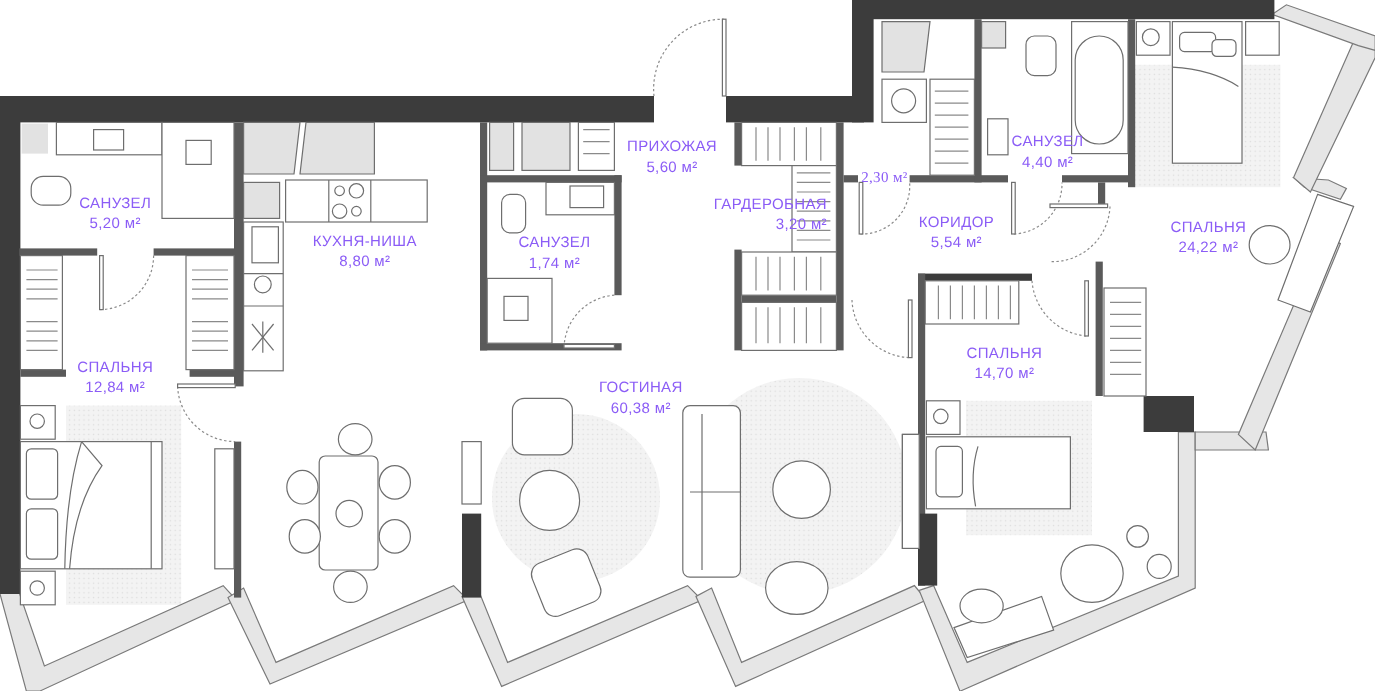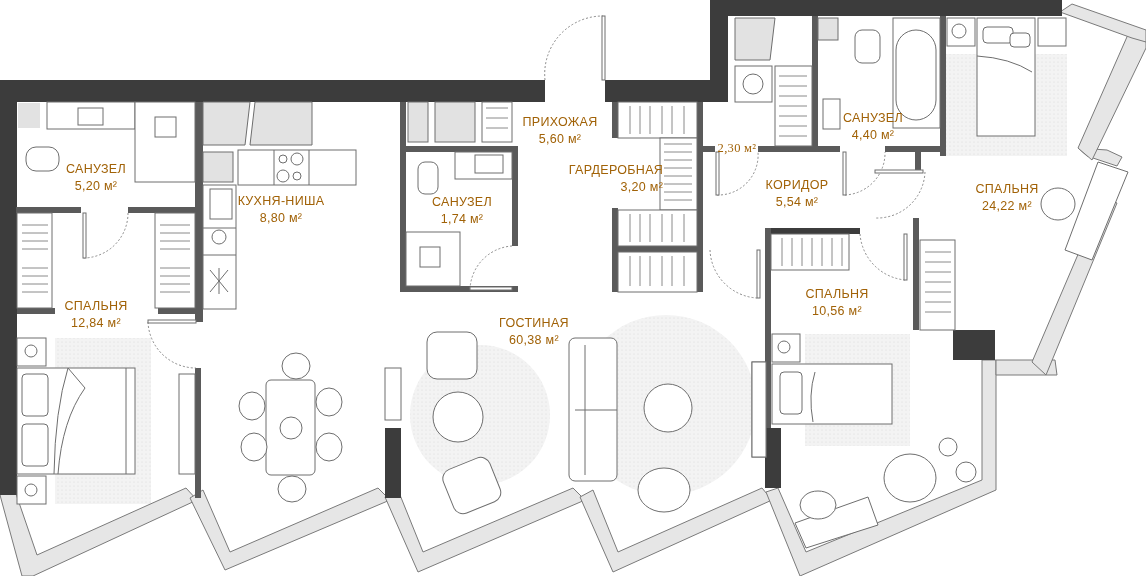--- a/index.html
+++ b/index.html
@@ -1,19 +1,19 @@
 <!DOCTYPE html>
 <html><head>
   <meta charset="utf-8">
   <style>
     html, body { margin: 0; padding: 0; background: #ffffff; }
     body { width: 1146px; height: 576px; position: relative; overflow: hidden;
            font-family: "Liberation Sans", sans-serif; }
     #plan { position: absolute; left: 0; top: 0; width: 1146px; height: 576px; }
-    .label { position: absolute; text-align: center; color: #a16207;
+    .label { position: absolute; text-align: center; color: #8b5cf6;
              font-family: "Liberation Sans", sans-serif; font-size: 12.5px; line-height: 17px;
              letter-spacing: 0.3px; white-space: nowrap; transform: translateX(-50%); }
     .label .name { display: block; text-transform: uppercase; }
     .label .area { display: block; }
   </style>
 </head>
 <body>
 
 <svg id="plan" viewBox="0 0 1146 576" xmlns="http://www.w3.org/2000/svg">
   <defs>
@@ -233,33 +233,33 @@
     <path d="M 779 76 h 28 M 779 86 h 28 M 779 96 h 28 M 779 106 h 28 M 779 116 h 28 M 779 126 h 28 M 779 136 h 28"></path>
     <path d="M 782 238 v 28 M 792 238 v 28 M 802 238 v 28 M 812 238 v 28 M 822 238 v 28 M 832 238 v 28 M 842 238 v 28"></path>
     <path d="M 925 252 h 26 M 925 262 h 26 M 925 272 h 26 M 925 282 h 26 M 925 292 h 26 M 925 302 h 26 M 925 312 h 26"></path>
   </g>
 </svg>
 
 <div class="label" style="left:96px; top:161px;">
   <span class="name">САНУЗЕЛ</span>
   <span class="area">5,20 м²</span>
 </div>
-<div class="label" style="left:281px; top:193px;">
+<div class="label" style="left:304px; top:193px;">
   <span class="name">КУХНЯ-НИША</span>
   <span class="area">8,80 м²</span>
 </div>
 <div class="label" style="left:462px; top:194px;">
   <span class="name">САНУЗЕЛ</span>
   <span class="area">1,74 м²</span>
 </div>
 <div class="label" style="left:560px; top:114px;">
   <span class="name">ПРИХОЖАЯ</span>
   <span class="area">5,60 м²</span>
 </div>
-<div class="label" style="left:616px; top:162px; text-align:right;">
+<div class="label" style="left:642px; top:162px; text-align:right;">
   <span class="name">ГАРДЕРОБНАЯ</span>
   <span class="area" style="">3,20 м²</span>
 </div>
 <div class="label" style="left:737px; top:140px;font-family:Liberation Serif, serif;">
   <span class="area">2,30 м²</span>
 </div>
 <div class="label" style="left:873px; top:110px;">
   <span class="name">САНУЗЕЛ</span>
   <span class="area">4,40 м²</span>
 </div>
@@ -270,18 +270,18 @@
 <div class="label" style="left:96px; top:298px;">
   <span class="name">СПАЛЬНЯ</span>
   <span class="area">12,84 м²</span>
 </div>
 <div class="label" style="left:534px; top:315px;">
   <span class="name">ГОСТИНАЯ</span>
   <span class="area">60,38 м²</span>
 </div>
 <div class="label" style="left:837px; top:286px;">
   <span class="name">СПАЛЬНЯ</span>
-  <span class="area">10,56 м²</span>
+  <span class="area">14,70 м²</span>
 </div>
 <div class="label" style="left:1007px; top:181px;">
   <span class="name">СПАЛЬНЯ</span>
   <span class="area">24,22 м²</span>
 </div>
 
 </body></html>

